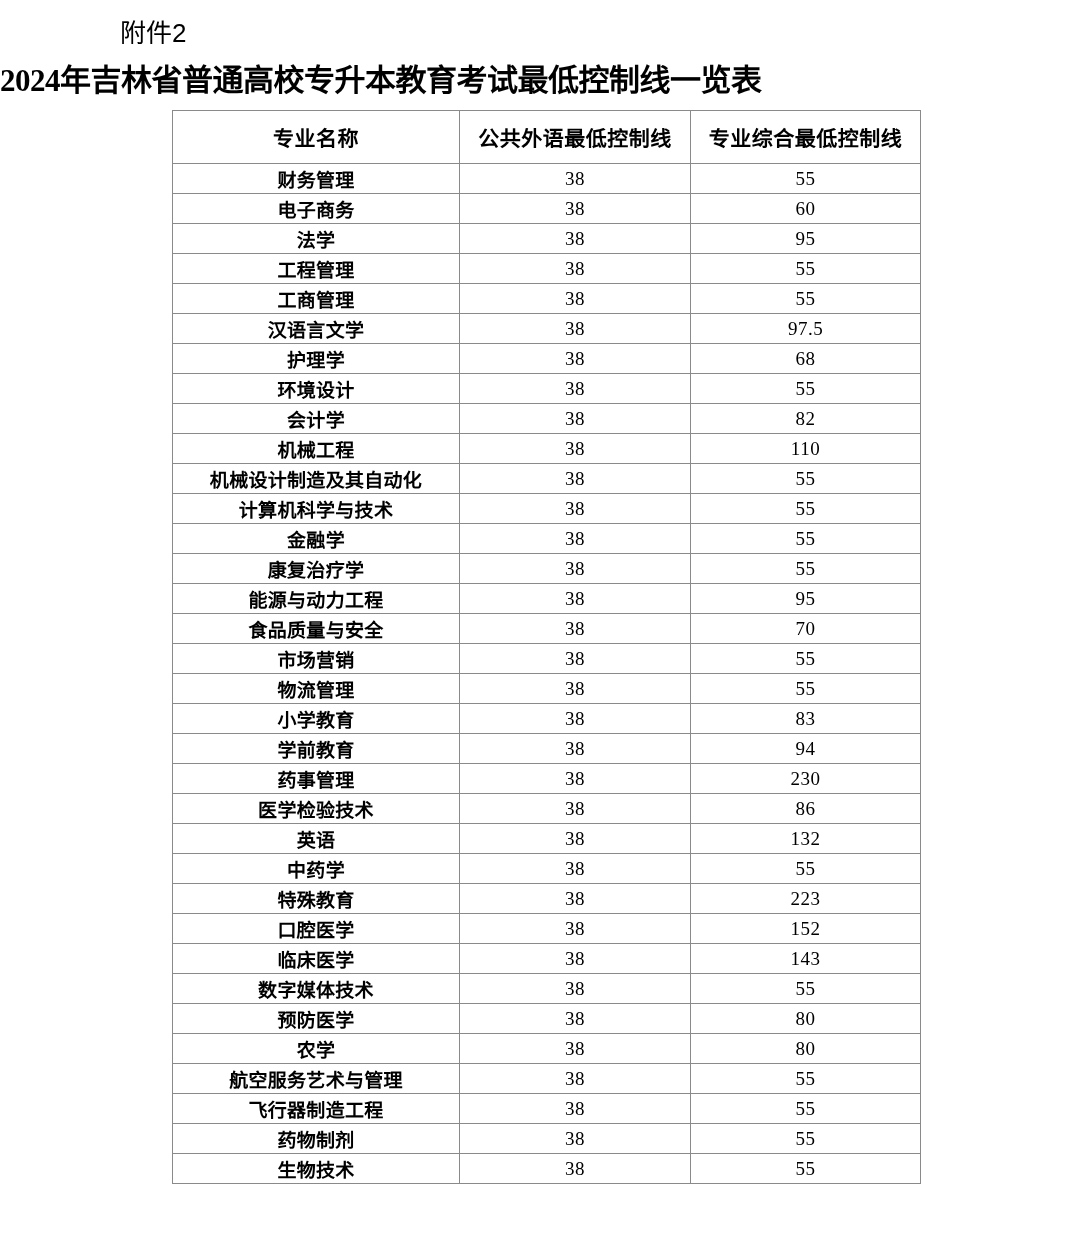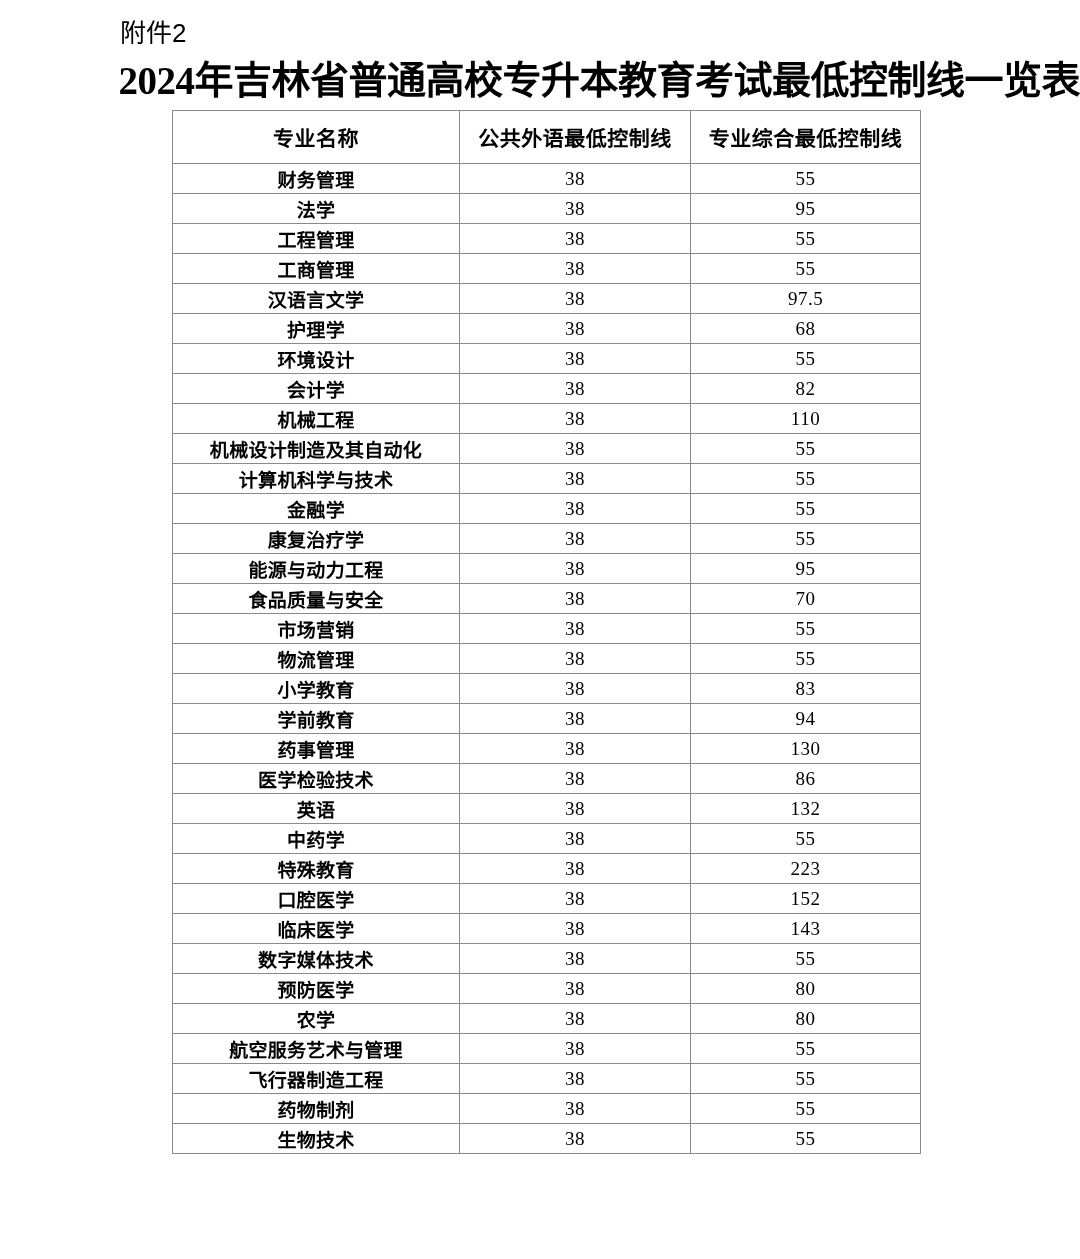--- a/index.html
+++ b/index.html
@@ -29,22 +29,22 @@
     letter-spacing: 0px;
     line-height: 34px;
     white-space: nowrap;
     font-family: "Liberation Sans", "DejaVu Sans", sans-serif;
   }
   .doc-title {
     position: absolute;
     left: 0;
     top: 60px;
     width: 1080px;
-    text-align: right;
-    font-size: 39px;
+    text-align: left;
+    font-size: 31px;
     font-weight: bold;
     letter-spacing: -0.5px;
     line-height: 42px;
     white-space: nowrap;
     font-family: "Liberation Serif", "DejaVu Serif", serif;
   }
   .table-wrap {
     position: absolute;
     left: 172px;
     top: 110px;
@@ -111,20 +111,25 @@
           <th>专业综合最低控制线</th>
         </tr>
       </thead>
       <tbody id="table-body">
           <tr>
             <td class="major">财务管理</td>
             <td class="num">38</td>
             <td class="num">55</td>
           </tr>
           <tr>
+            <td class="major">电子商务</td>
+            <td class="num">38</td>
+            <td class="num">60</td>
+          </tr>
+          <tr>
             <td class="major">法学</td>
             <td class="num">38</td>
             <td class="num">95</td>
           </tr>
           <tr>
             <td class="major">工程管理</td>
             <td class="num">38</td>
             <td class="num">55</td>
           </tr>
           <tr>
@@ -203,21 +208,21 @@
             <td class="num">83</td>
           </tr>
           <tr>
             <td class="major">学前教育</td>
             <td class="num">38</td>
             <td class="num">94</td>
           </tr>
           <tr>
             <td class="major">药事管理</td>
             <td class="num">38</td>
-            <td class="num">130</td>
+            <td class="num">230</td>
           </tr>
           <tr>
             <td class="major">医学检验技术</td>
             <td class="num">38</td>
             <td class="num">86</td>
           </tr>
           <tr>
             <td class="major">英语</td>
             <td class="num">38</td>
             <td class="num">132</td>

